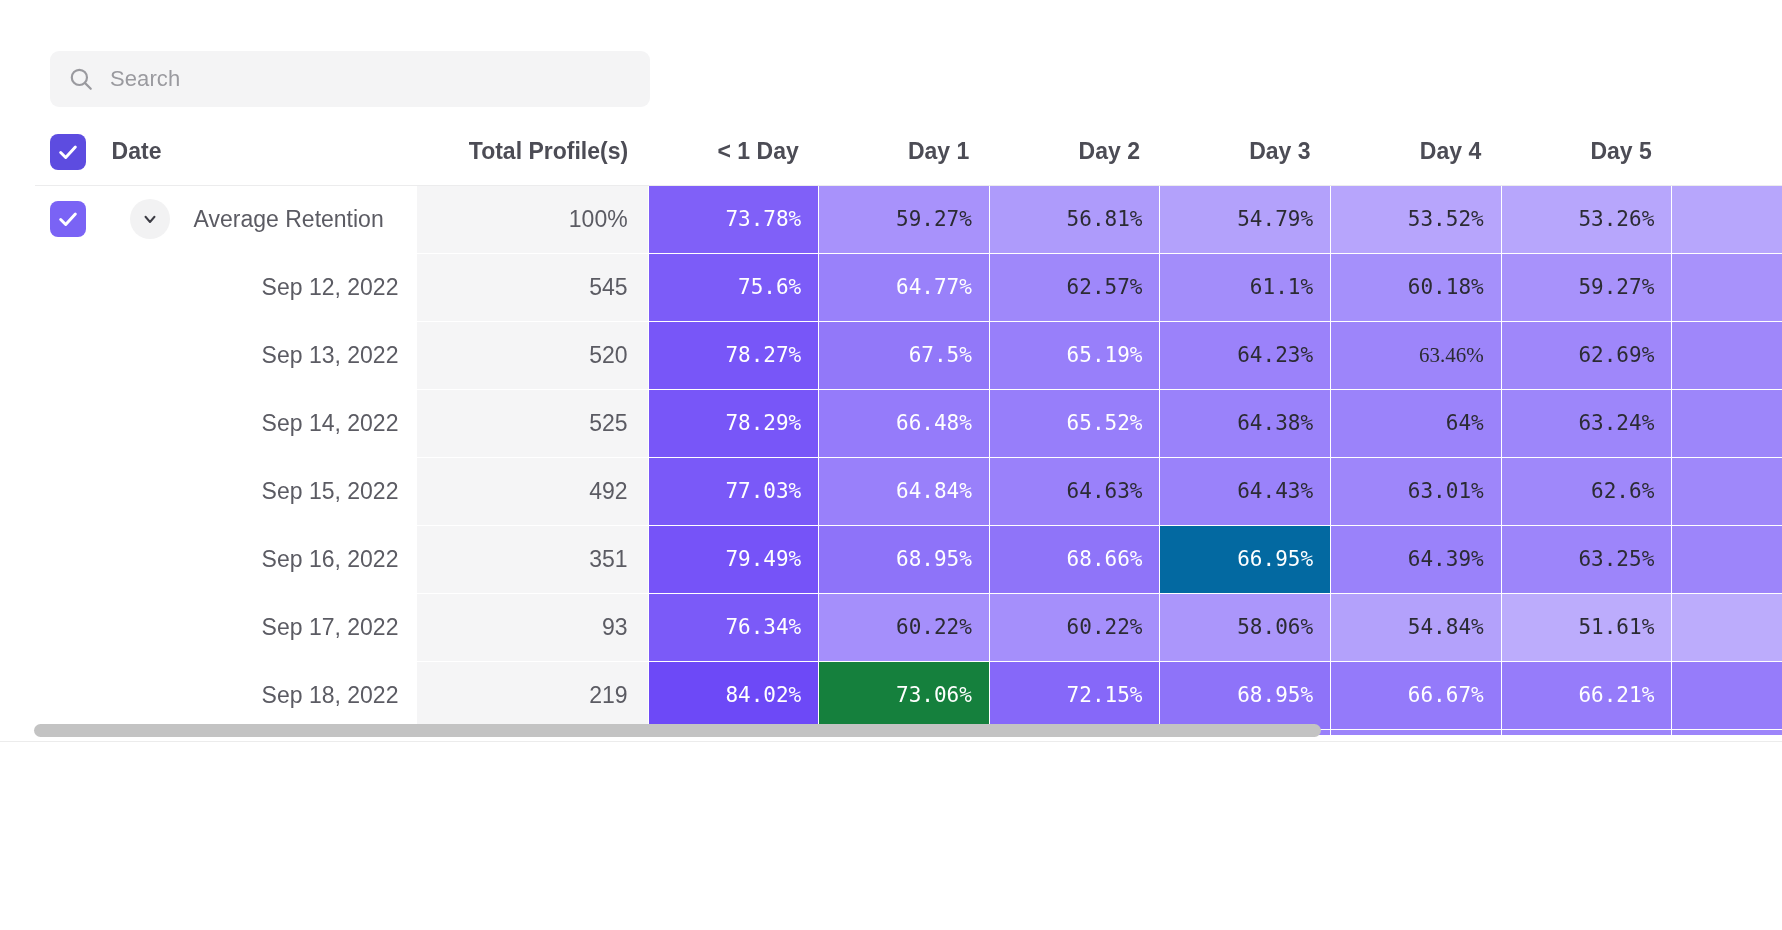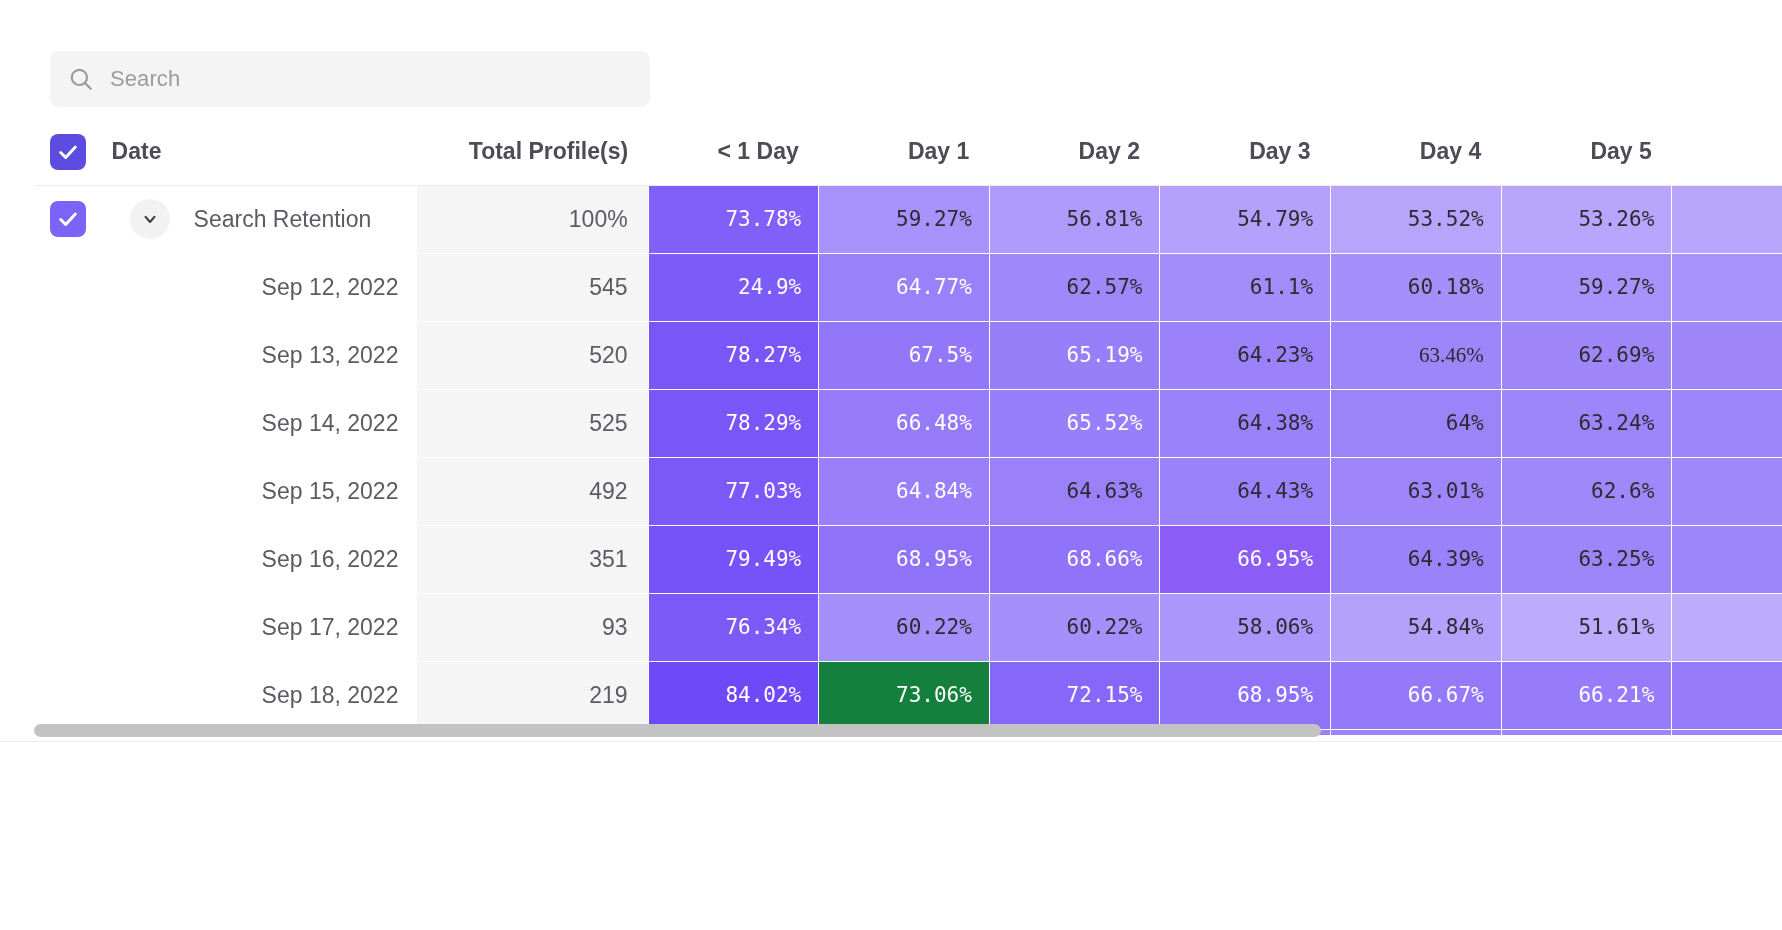--- a/index.html
+++ b/index.html
@@ -139,37 +139,37 @@
                 </svg>
               </div>
             </td>
             <td class="t-date avg">
               <div class="avg-row-inner">
                 <span class="chev">
                   <svg viewBox="0 0 24 24" fill="none" stroke="#3c3c44" stroke-width="2.6" stroke-linecap="round" stroke-linejoin="round">
                     <polyline points="6,9 12,16 18,9"></polyline>
                   </svg>
                 </span>
-                <span class="avg-label">Search Retention</span>
+                <span class="avg-label">Average Retention</span>
               </div>
             </td>
             <td class="t-total">100%</td>
             <td class="cell" style="background: rgb(128, 96, 248); color: rgb(255, 255, 255);">73.78%</td>
             <td class="cell" style="background: rgb(168, 146, 251); color: rgb(43, 43, 51);">59.27%</td>
             <td class="cell" style="background: rgb(174, 155, 251); color: rgb(43, 43, 51);">56.81%</td>
             <td class="cell" style="background: rgb(179, 161, 251); color: rgb(43, 43, 51);">54.79%</td>
             <td class="cell" style="background: rgb(183, 165, 252); color: rgb(43, 43, 51);">53.52%</td>
             <td class="cell" style="background: rgb(183, 166, 252); color: rgb(43, 43, 51);">53.26%</td>
             <td class="cell" style="background: rgb(183, 166, 252);"></td>
           </tr>
           <tr>
             <td class="t-check"></td>
             <td class="t-date">Sep 12, 2022</td>
             <td class="t-total">545</td>
-            <td class="cell" style="background: rgb(124, 92, 248); color: rgb(255, 255, 255);">24.9%</td>
+            <td class="cell" style="background: rgb(124, 92, 248); color: rgb(255, 255, 255);">75.6%</td>
             <td class="cell" style="background: rgb(153, 129, 250); color: rgb(255, 255, 255);">64.77%</td>
             <td class="cell" style="background: rgb(159, 136, 250); color: rgb(43, 43, 51); padding-left: 48px;">62.57%</td>
             <td class="cell" style="background: rgb(163, 141, 250); color: rgb(43, 43, 51);">61.1%</td>
             <td class="cell" style="background: rgb(165, 144, 251); color: rgb(43, 43, 51);">60.18%</td>
             <td class="cell" style="background: rgb(168, 146, 251); color: rgb(43, 43, 51);">59.27%</td>
             <td class="cell" style="background: rgb(168, 146, 251);"></td>
           </tr>
           <tr>
             <td class="t-check"></td>
             <td class="t-date">Sep 13, 2022</td>
@@ -206,21 +206,21 @@
             <td class="cell" style="background: rgb(159, 136, 250); color: rgb(43, 43, 51); padding-left: 25px;">62.6%</td>
             <td class="cell" style="background: rgb(159, 136, 250);"></td>
           </tr>
           <tr>
             <td class="t-check"></td>
             <td class="t-date">Sep 16, 2022</td>
             <td class="t-total">351</td>
             <td class="cell" style="background: rgb(118, 83, 248); color: rgb(255, 255, 255);">79.49%</td>
             <td class="cell" style="background: rgb(142, 115, 249); color: rgb(255, 255, 255);">68.95%</td>
             <td class="cell" style="background: rgb(143, 116, 249); color: rgb(255, 255, 255);">68.66%</td>
-            <td class="cell" style="background: #8b5cf6; color: rgb(255, 255, 255); margin-top: 24px;">66.95%</td>
+            <td class="cell" style="background: #0369a1; color: rgb(255, 255, 255); margin-top: 24px;">66.95%</td>
             <td class="cell" style="background: rgb(154, 130, 250); color: rgb(43, 43, 51);">64.39%</td>
             <td class="cell" style="background: rgb(157, 133, 250); color: rgb(43, 43, 51);">63.25%</td>
             <td class="cell" style="background: rgb(157, 133, 250);"></td>
           </tr>
           <tr>
             <td class="t-check"></td>
             <td class="t-date">Sep 17, 2022</td>
             <td class="t-total">93</td>
             <td class="cell" style="background: rgb(123, 90, 248); color: rgb(255, 255, 255);">76.34%</td>
             <td class="cell" style="background: rgb(165, 143, 251); color: rgb(43, 43, 51);">60.22%</td>

